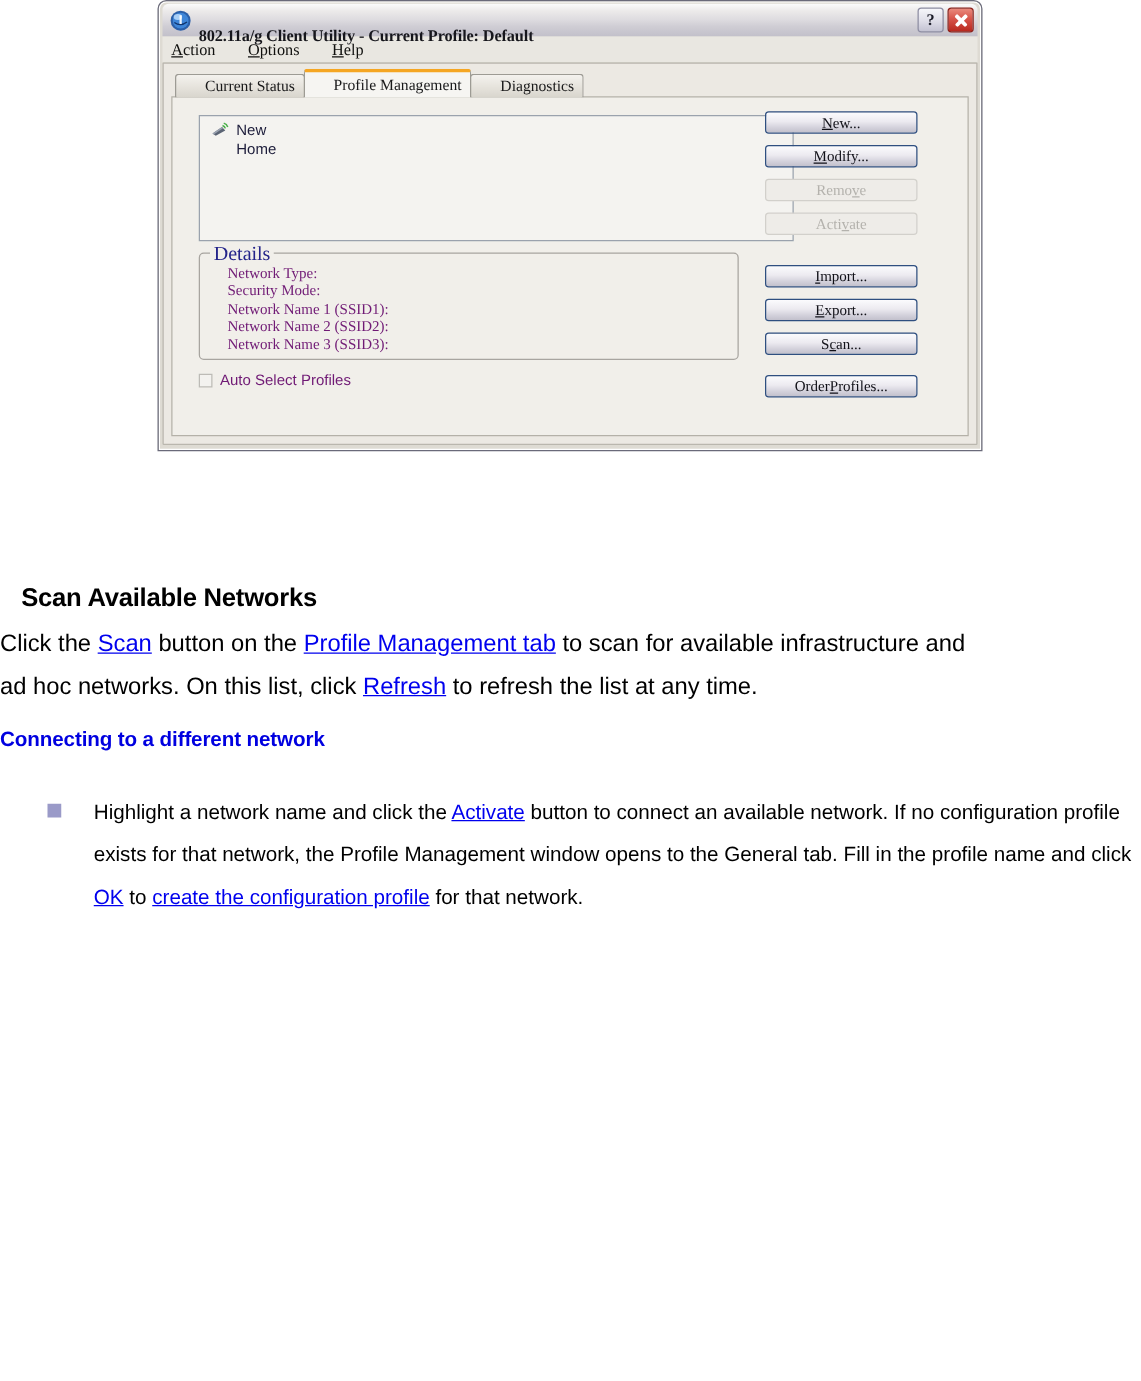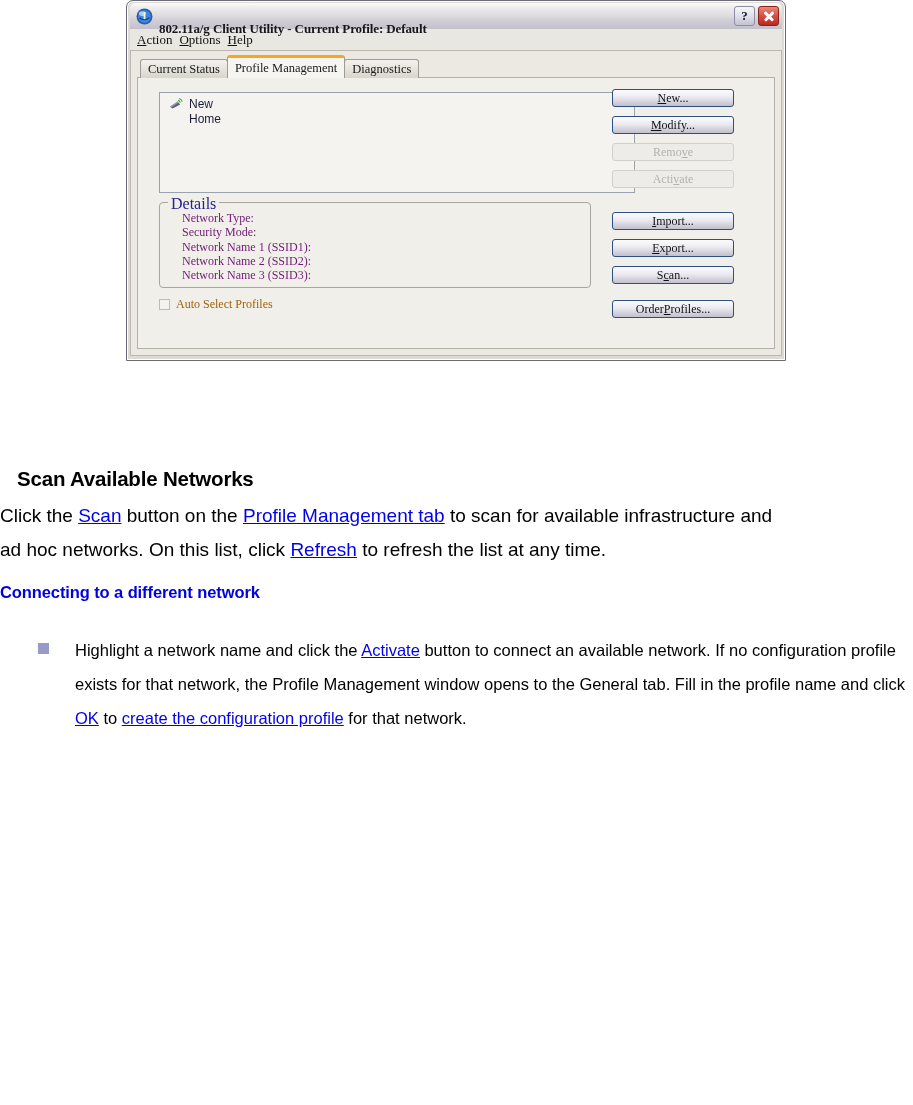--- a/index.html
+++ b/index.html
@@ -94,21 +94,21 @@
   .tb-close .x1 { transform: rotate(45deg); }
   .tb-close .x2 { transform: rotate(-45deg); }
 
   .menubar {
     height: 21px;
     background: #e9e7e1;
     border-bottom: 1px solid #c8c5bd;
     display: flex;
     align-items: center;
     padding-left: 7px;
-    gap: 7px;
+    gap: 26px;
   }
   .menu-item {
     font-family: "Liberation Serif", serif;
     font-size: 13px;
     color: #11110f;
     cursor: default;
   }
   .menu-item u { text-decoration: underline; }
 
   .client {
@@ -126,21 +126,21 @@
     left: 9px; top: 7px;
     height: 20px;
     display: flex;
     align-items: flex-end;
     z-index: 3;
   }
   .tab {
     font-family: "Liberation Serif", serif;
     font-size: 12.5px;
     color: #19191a;
-    padding: 2px 7px 2px 7px;
+    padding: 2px 7px 2px 23px;
     border: 1px solid #9d9b94;
     border-bottom: none;
     border-top-left-radius: 3px;
     border-top-right-radius: 3px;
     background: linear-gradient(to bottom,#f4f2ee 0%,#e4e1da 60%,#d8d5cd 100%);
     margin-right: -1px;
     line-height: 14px;
     white-space: nowrap;
   }
   .tab.active {
@@ -214,23 +214,23 @@
     left: 21px; top: 219px;
     display: flex; align-items: center; gap: 6px;
   }
   .autosel-box {
     width: 11px; height: 11px;
     border: 1px solid #bdbbb6;
     background: #f3f2ef;
     box-sizing: border-box;
   }
   .autosel-label {
-    font-family: Liberation Serif, serif;
+    font-family: Liberation Sans, sans-serif;
     font-size: 12px;
-    color: #a16207;
+    color: #701a75;
   }
 
   .btn-col { position: absolute; left: 474px; top: 0; width: 130px; }
   .xp-btn {
     position: absolute;
     left: 0;
     width: 122px; height: 18px;
     border: 1px solid #2f4f80;
     border-radius: 3px;
     background: linear-gradient(to bottom,#fbfbfd 0%,#eceaf0 45%,#d4d2dc 75%,#c2c0cc 100%);

